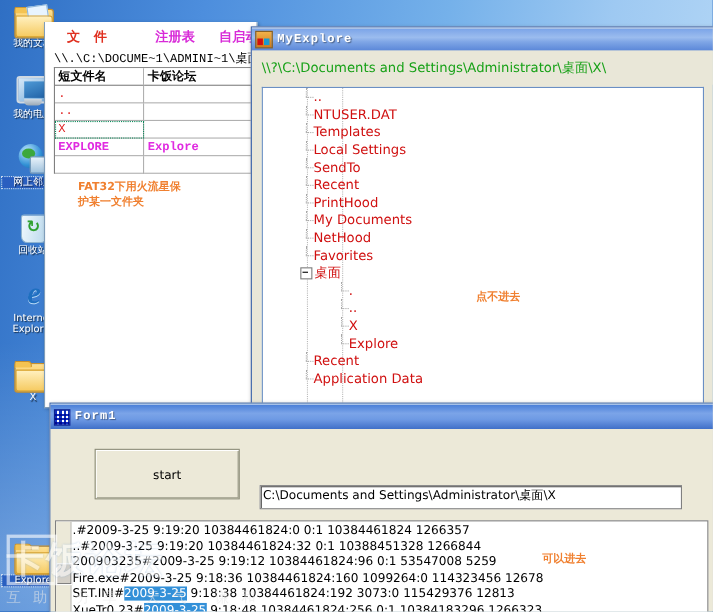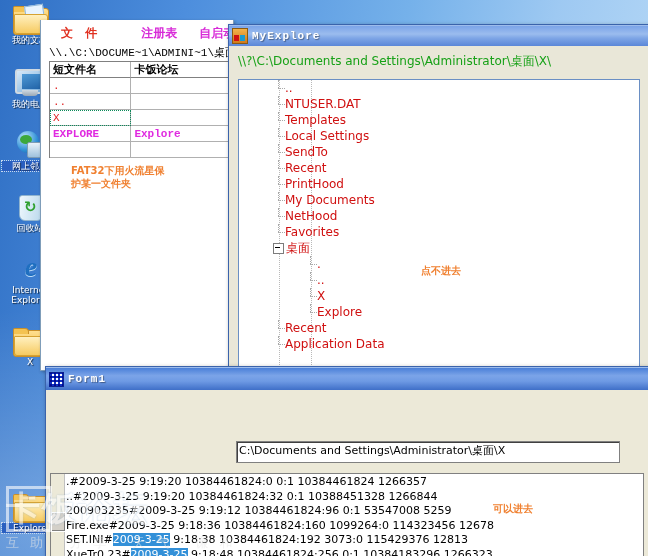--- a/index.html
+++ b/index.html
@@ -372,32 +372,33 @@
           <span class="elbow"></span>
           <span class="lbl">Recent</span>
         </div>
         <div class="tline">
           <span style="width: 34px; flex: 0 0 34px;"></span>
           <span class="elbow"></span>
           <span class="lbl">Application Data</span>
         </div>
       </div>
   </div>
-  <div class="note" style="left:192px;top:239px;">点不进去</div>
+  <div class="note" style="left:204px;top:239px;">点不进去</div>
 </div>
 
 <div class="win" id="form1">
   <div class="titlebar" id="f1-title">
     <span style="display:inline-block;width:13px;height:13px;background:
         repeating-linear-gradient(90deg,#1030c0 0 2px,#ffffff 2px 4px),
         repeating-linear-gradient(0deg,#1030c0 0 2px,#ffffff 2px 4px);
         background-blend-mode:multiply;border:1px solid #0a2090;"></span>
     <span class="tcap">Form1</span>
   </div>
   <div id="f1-body">
+    <div id="startbtn">start</div>
     <div id="pathfield">C:\Documents and Settings\Administrator\桌面\X</div>
 
     <div id="logbox">
       <div id="logscroll">
           <div class="thumb"></div>
         </div>
       <div id="loglines">
           <div class="logline"><span>.#2009-3-25 9:19:20 10384461824:0 0:1 10384461824 1266357</span></div>
           <div class="logline"><span>..#2009-3-25 9:19:20 10384461824:32 0:1 10388451328 1266844</span></div>
           <div class="logline"><span>200903235#2009-3-25 9:19:12 10384461824:96 0:1 53547008 5259</span></div>

